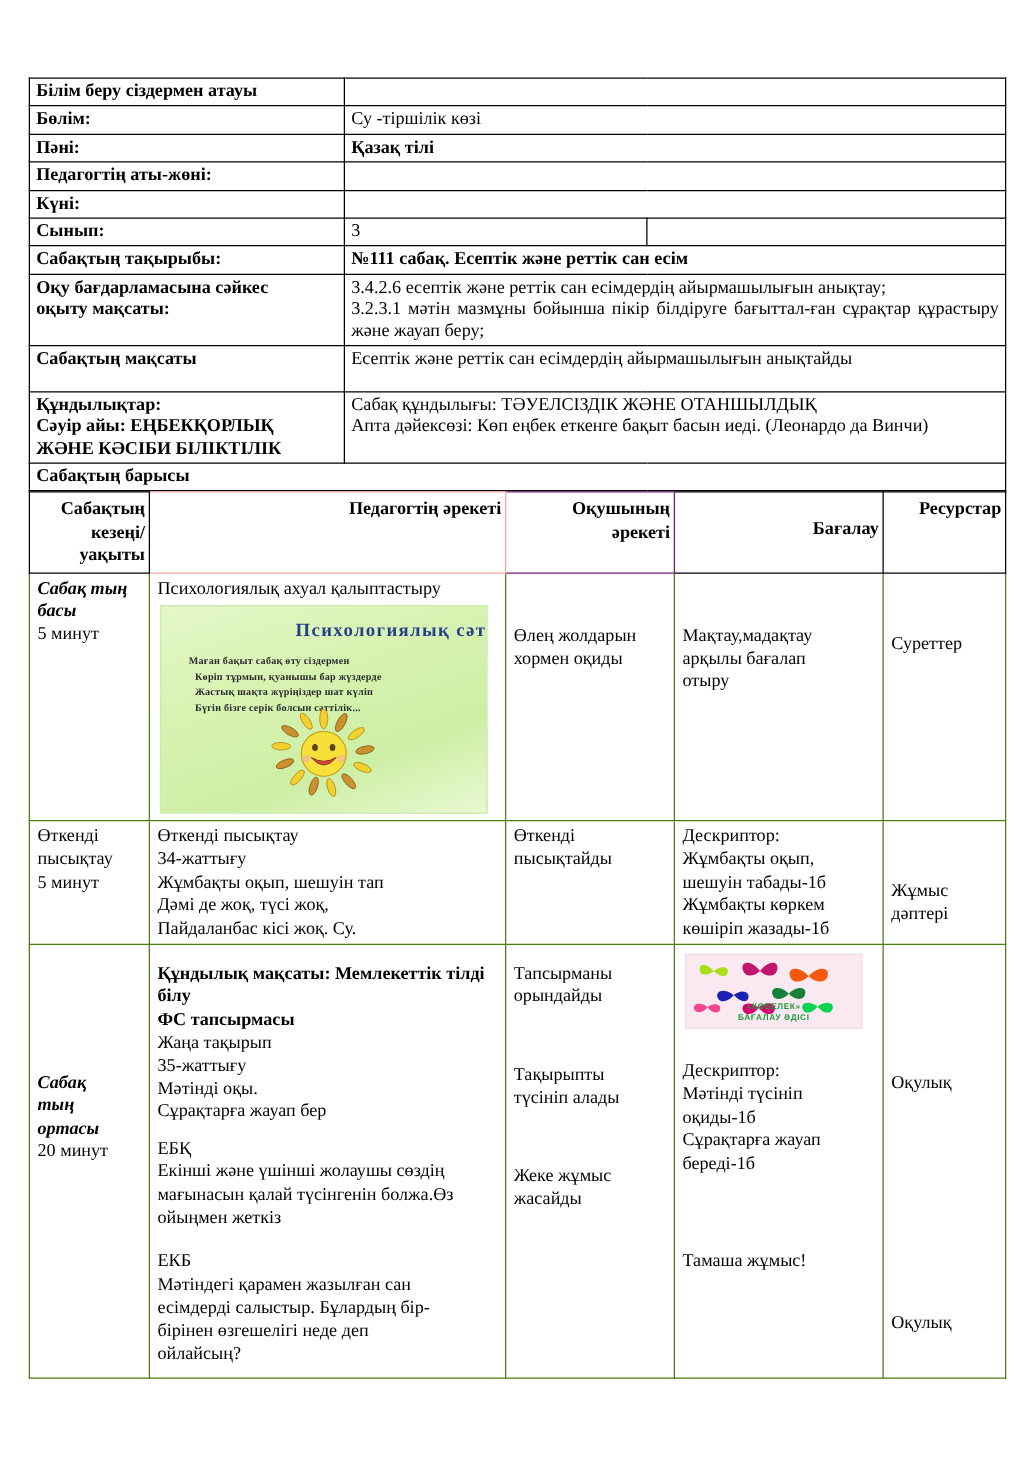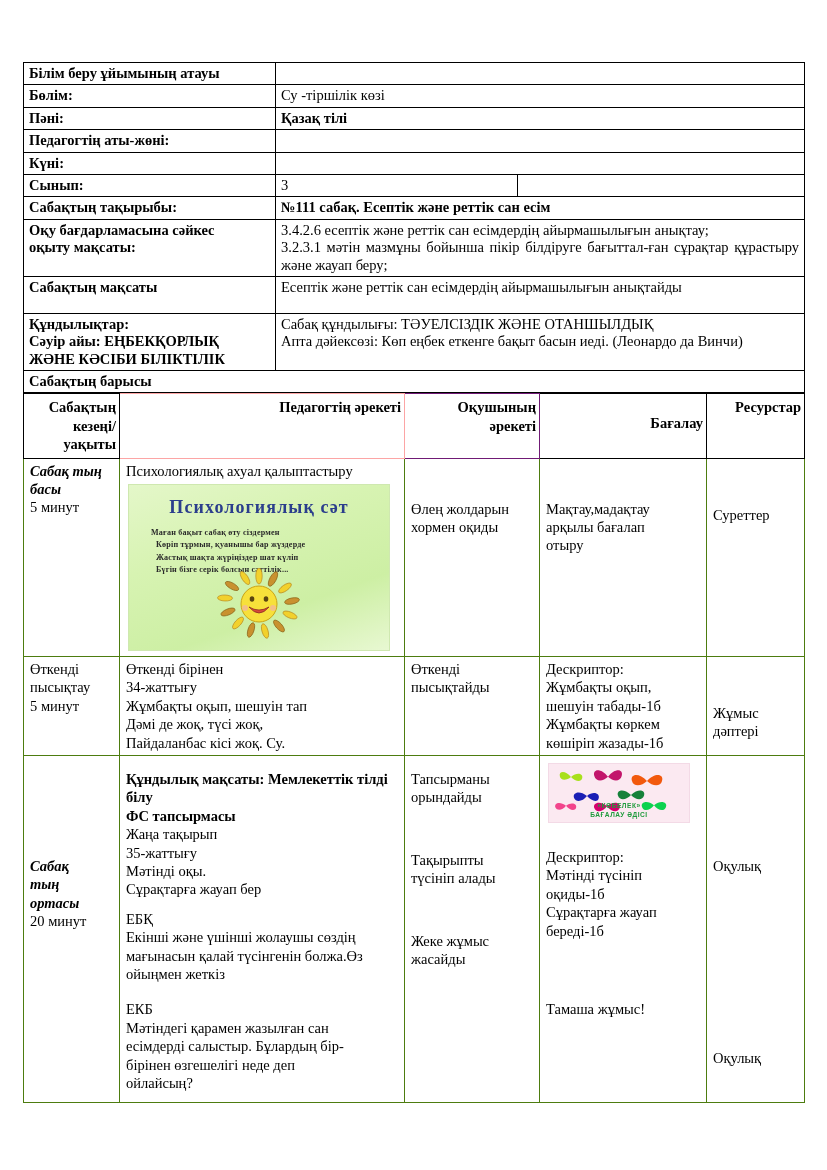--- a/index.html
+++ b/index.html
@@ -61,25 +61,25 @@
   .psych-img {
     width: 260px;
     height: 165px;
     background: linear-gradient(160deg, #e4f7c9 0%, #d7f3b2 35%, #cdefa4 70%, #e8f8d2 100%);
     border: 1px solid #cfe8b0;
     position: relative;
     margin: 4px 0 2px 2px;
     overflow: hidden;
   }
   .psych-title {
-    text-align: center;
+    text-align: right;
     font-family: "Liberation Serif", serif;
     font-weight: bold;
     color: #2b3e8c;
-    font-size: 18px;
+    font-size: 15px;
     letter-spacing: 1.1px;
     margin-top: 11px;
   }
   .psych-lines {
     margin: 8px 0 0 22px;
     font-size: 8.1px;
     font-weight: bold;
     color: #2a2a2a;
     line-height: 1.55;
     letter-spacing: 0.2px;
@@ -131,21 +131,21 @@
 <div class="page">
 
   <table class="header-tbl">
     <colgroup>
       <col style="width:252px">
       <col style="width:242px">
       <col style="width:287px">
     </colgroup>
     <tbody>
       <tr>
-        <td class="lbl">Білім беру ұйымының атауы</td>
+        <td class="lbl">Білім беру сіздермен атауы</td>
         <td colspan="2"></td>
       </tr>
       <tr>
         <td class="lbl">Бөлім:</td>
         <td colspan="2" class="val">Су -тіршілік көзі</td>
       </tr>
       <tr>
         <td class="lbl">Пәні:</td>
         <td colspan="2" class="val-b">Қазақ тілі</td>
       </tr>
@@ -299,21 +299,21 @@
       </tr>
 
       <tr>
         <td>
           <div>Өткенді</div>
           <div>пысықтау</div>
           <div>5 минут</div>
         </td>
 
         <td>
-          <div>Өткенді бірінен</div>
+          <div>Өткенді пысықтау</div>
           <div>34-жаттығу</div>
           <div>Жұмбақты оқып, шешуін тап</div>
           <div>Дәмі де жоқ, түсі жоқ,</div>
           <div>Пайдаланбас кісі жоқ.  Су.</div>
         </td>
 
         <td>
           <div>Өткенді</div>
           <div>пысықтайды</div>
         </td>

